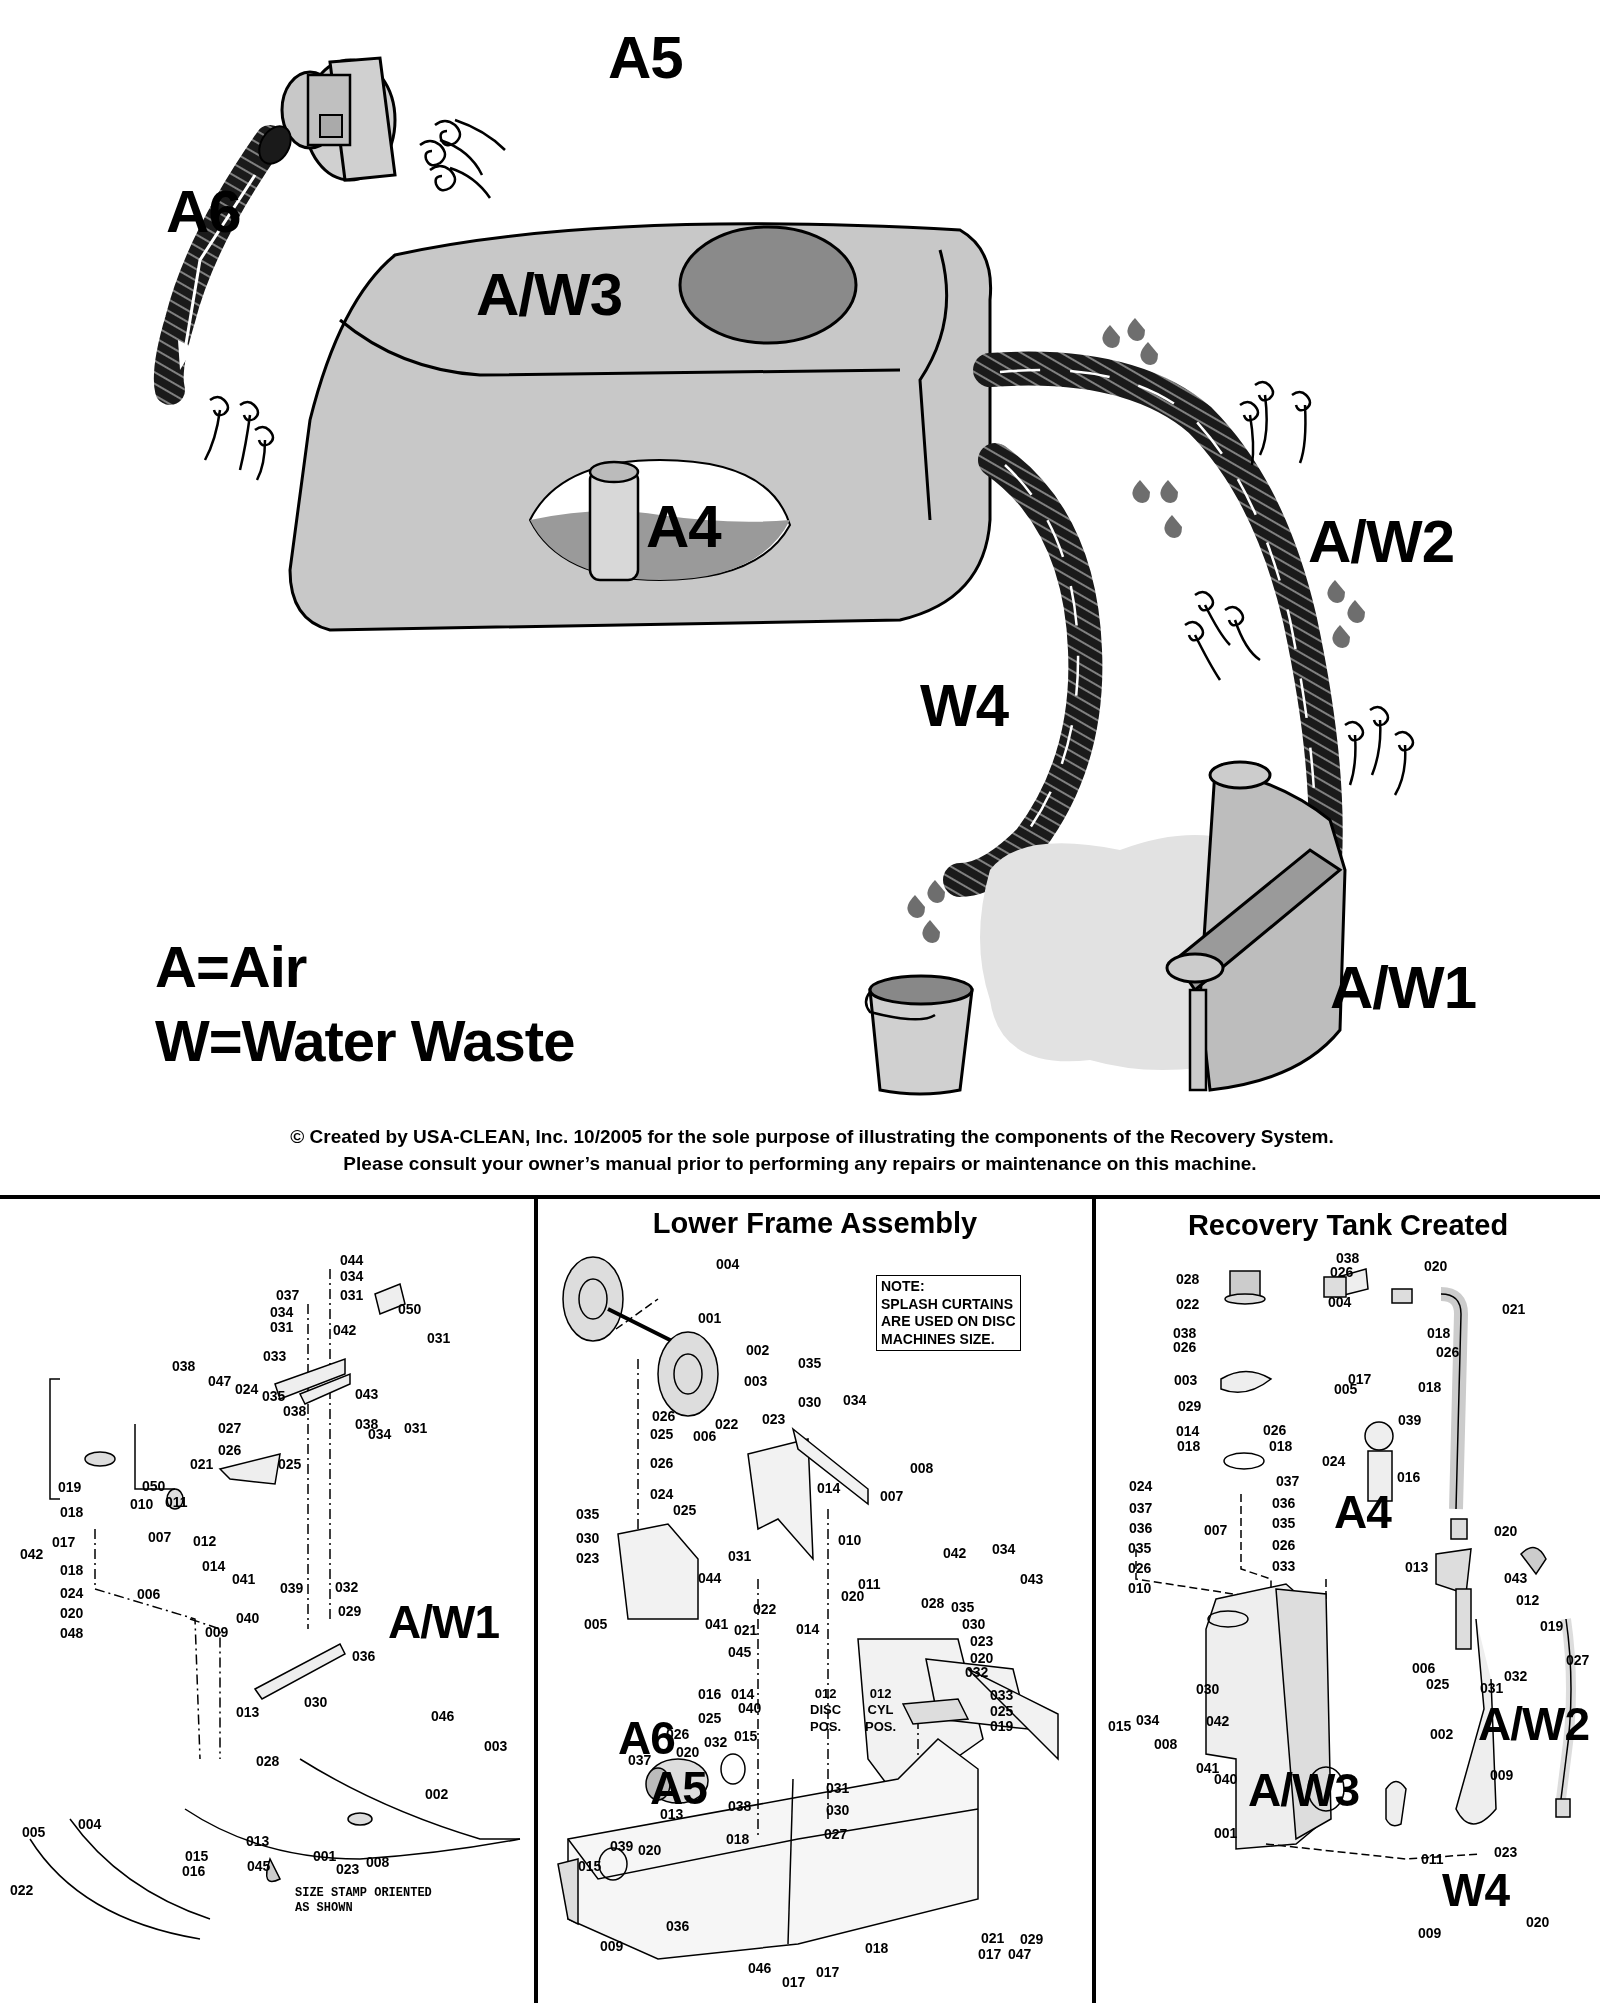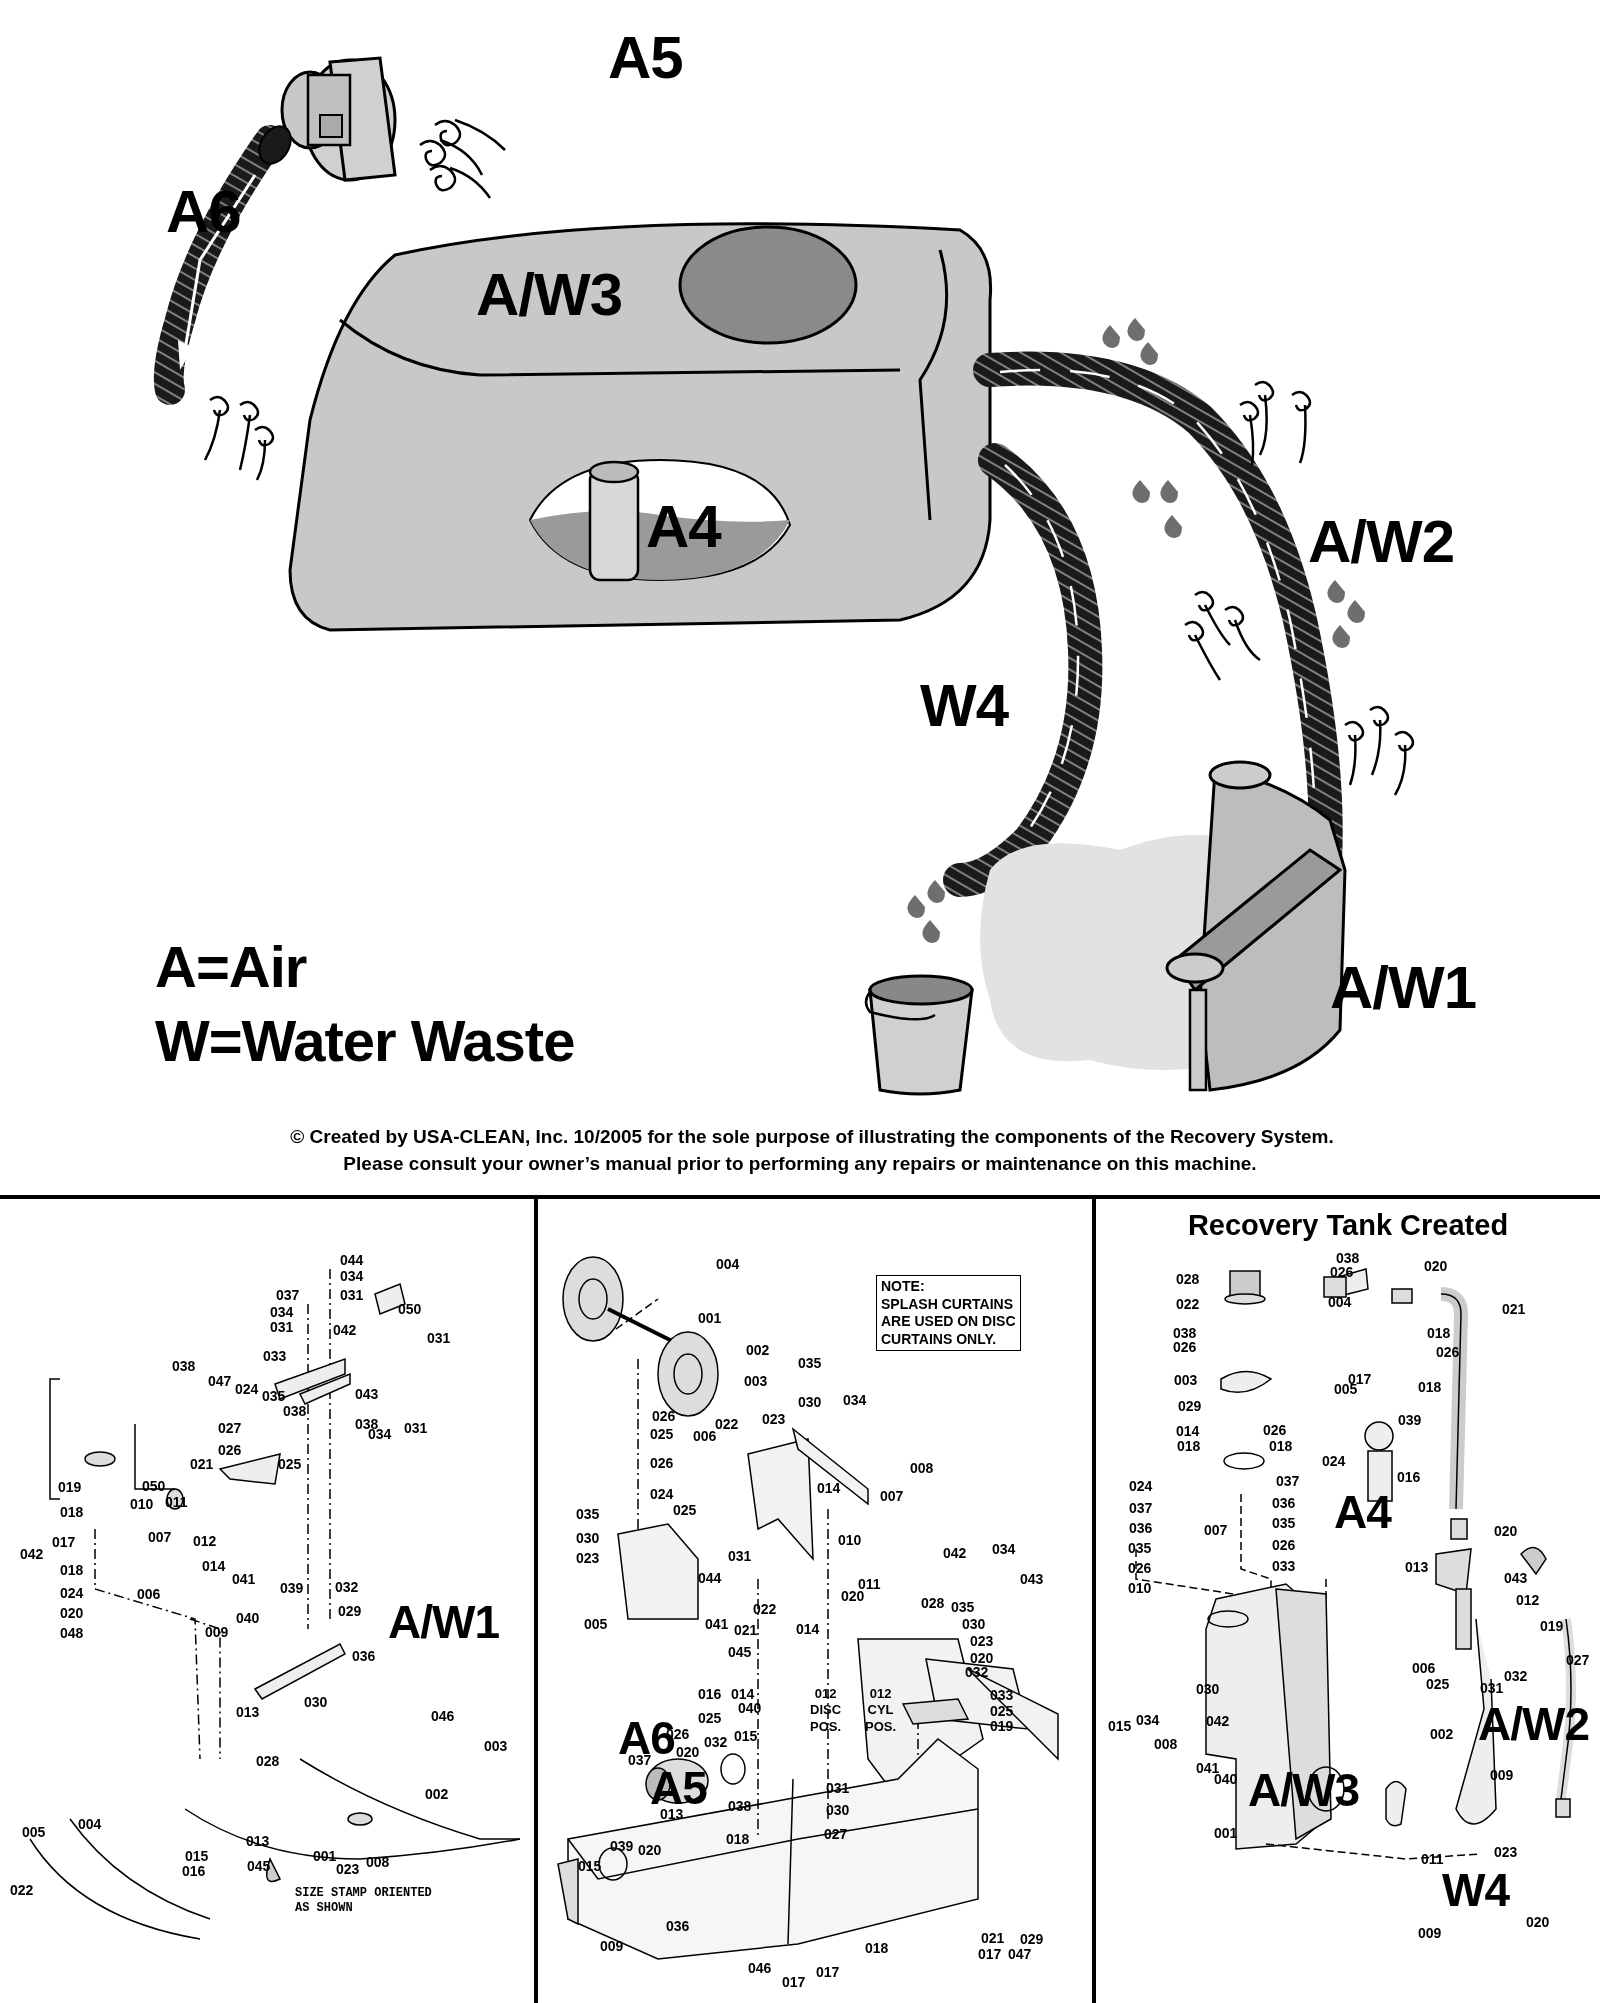--- a/index.html
+++ b/index.html
@@ -217,25 +217,26 @@
   <span class="part" style="left:246px;top:635px;">013</span>
   <span class="part" style="left:182px;top:665px;">016</span>
   <span class="part" style="left:247px;top:660px;">045</span>
   <span class="part" style="left:313px;top:650px;">001</span>
   <span class="part" style="left:336px;top:663px;">023</span>
   <span class="part" style="left:366px;top:656px;">008</span>
   <span class="part" style="left:10px;top:684px;">022</span>
 </div>
 
 <div class="abs" style="left:538px;top:1199px;width:554px;height:804px;">
+  <div class="panel-title" style="position:absolute;left:0;top:8px;width:554px;">Lower Frame Assembly</div>
   <div class="note" style="left:338px;top:76px;">
     <div>NOTE:</div>
     <div>SPLASH CURTAINS</div>
     <div>ARE USED ON DISC</div>
-    <div>CURTAINS ONLY.</div>
+    <div>MACHINES SIZE.</div>
   </div>
   <svg width="554" height="804">
     <g fill="none" stroke="#000" stroke-width="1.5">
       <ellipse cx="55" cy="100" rx="30" ry="42" fill="#ddd"></ellipse>
       <ellipse cx="55" cy="100" rx="14" ry="20"></ellipse>
       <line x1="70" y1="110" x2="150" y2="150" stroke-width="4"></line>
       <ellipse cx="150" cy="175" rx="30" ry="42" fill="#ddd"></ellipse>
       <ellipse cx="150" cy="175" rx="14" ry="20"></ellipse>
       <path d="M78 130 L120 100" stroke-dasharray="8 4"></path>
       <path d="M100 160 L100 420" stroke-dasharray="10 4 2 4"></path>

